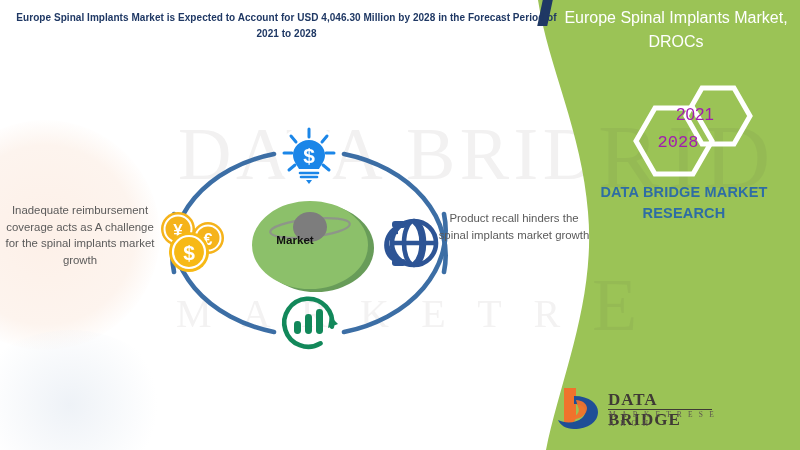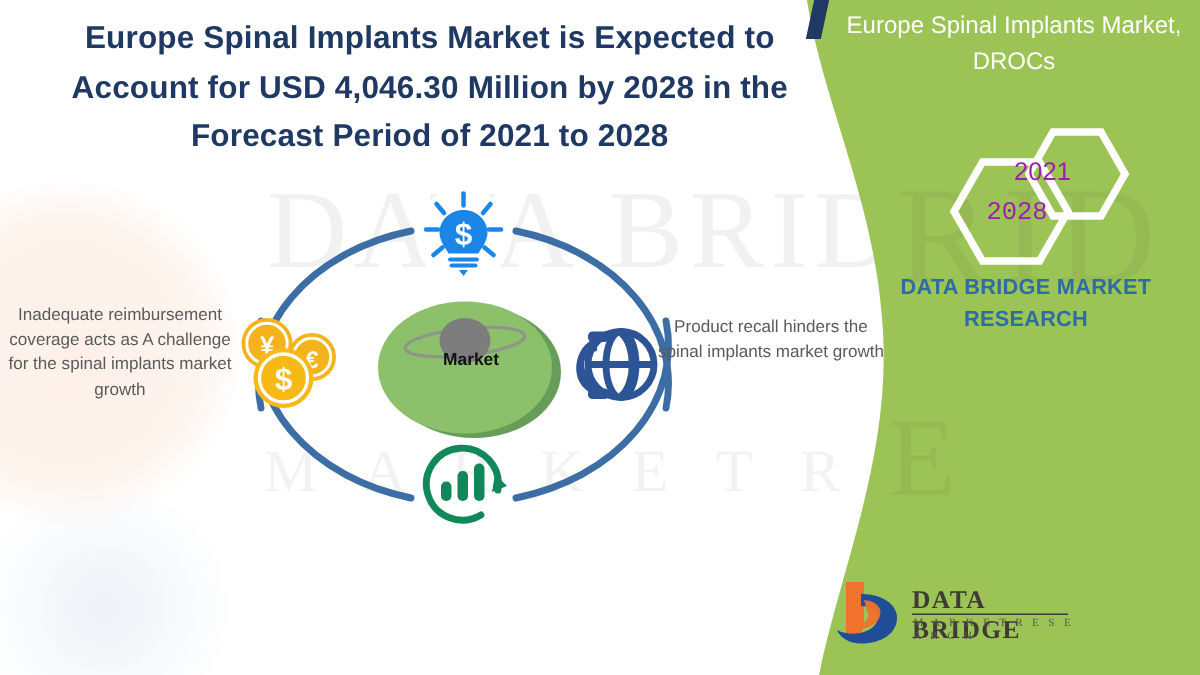--- a/index.html
+++ b/index.html
@@ -38,21 +38,21 @@
   
   #blue-tab{
     position:absolute;left:540px;top:0px;width:10px;height:26px;
     background:#1f3864;transform:skewX(-12deg);
   }
 
   
   #header-title{
     position:absolute;left:14px;top:10px;width:545px;
     text-align:center;color:#1f3864;
-    font-size:21px;line-height:1.55;font-weight:700;
+    font-size:10px;line-height:1.55;font-weight:700;
     letter-spacing:.005em;
   }
 
   
   #panel-title{
     position:absolute;left:560px;top:6px;width:232px;
     text-align:center;color:#ffffff;
     font-size:16px;line-height:1.5;font-weight:400;
   }
   #dbmr-text{
@@ -87,21 +87,21 @@
   #callout-right{left:438px;top:210px;width:152px;text-align:center;}
   #callout-bottom{left:176px;top:348px;width:258px;}
 
   
   #diagram{position:absolute;left:148px;top:128px;width:320px;height:230px;}
 
   #center-ellipse{
     position:absolute;left:100px;top:70px;width:128px;height:96px;
   }
   #center-label{
-    position:absolute;left:104px;top:104px;width:124px;
+    position:absolute;left:85px;top:104px;width:124px;
     text-align:center;color:#111;font-size:11.6px;font-weight:700;line-height:1.42;
   }
 
   .icon-badge{position:absolute;}
   #icon-top{left:128px;top:-4px;width:66px;height:66px;}
   #icon-left{left:4px;top:78px;width:78px;height:70px;}
   #icon-right{left:224px;top:80px;width:70px;height:70px;}
   #icon-bottom{left:126px;top:160px;width:72px;height:66px;}
 
   .nohit{pointer-events:none;}

